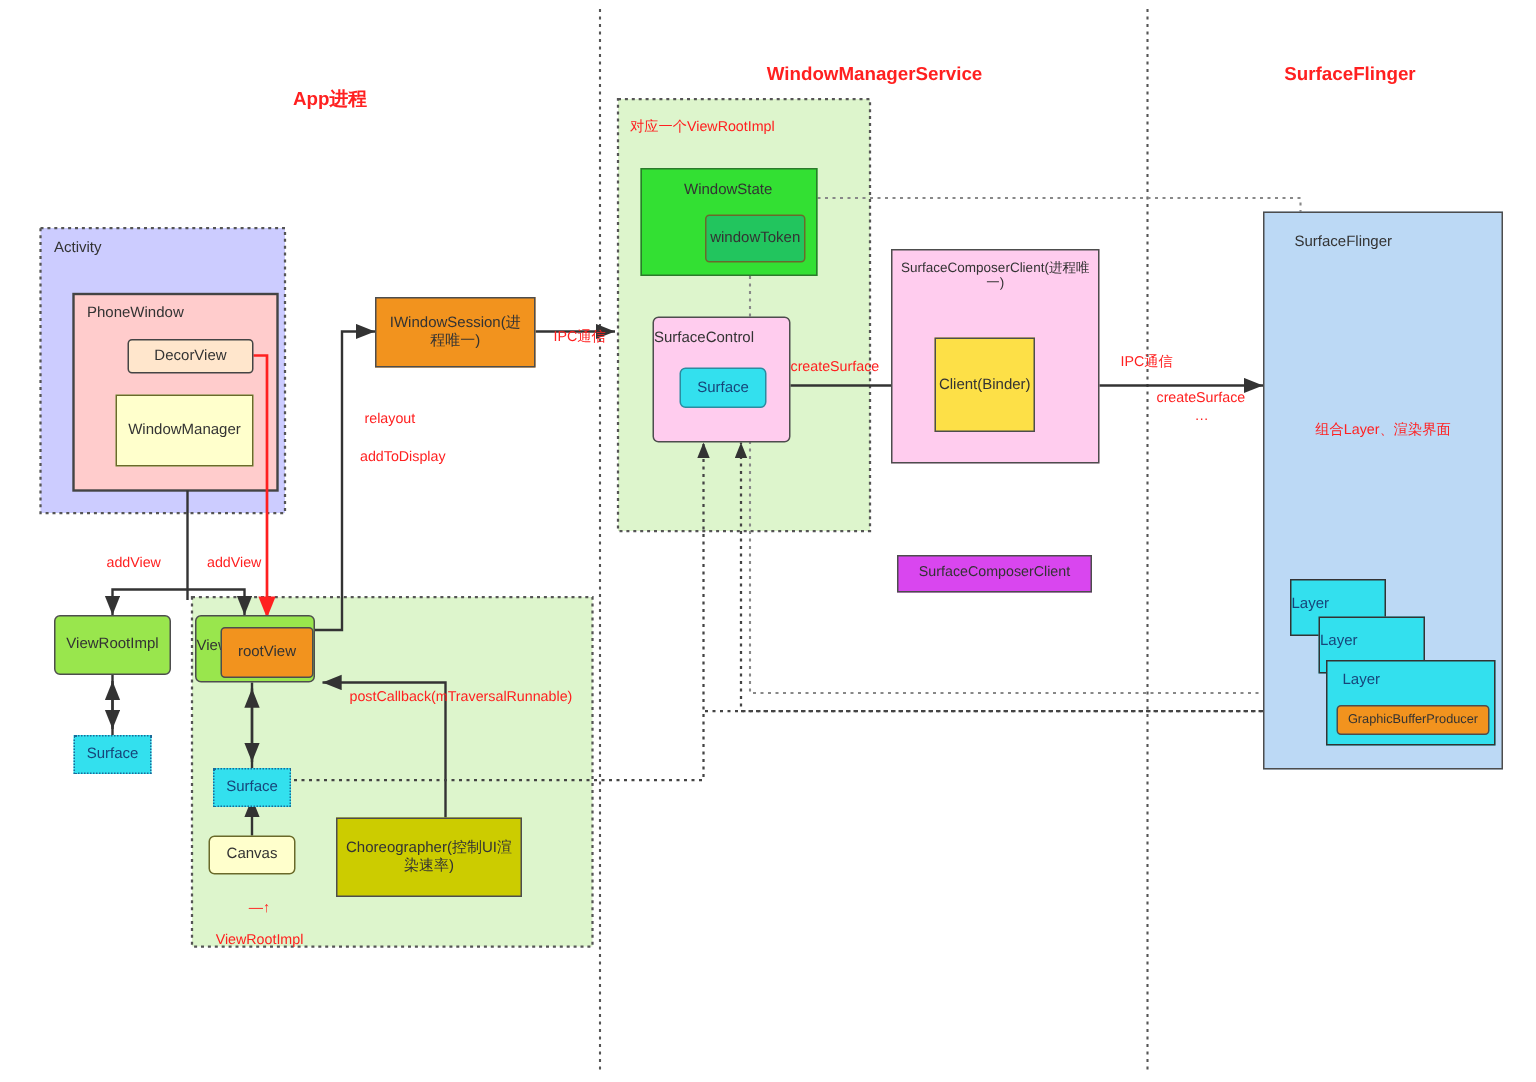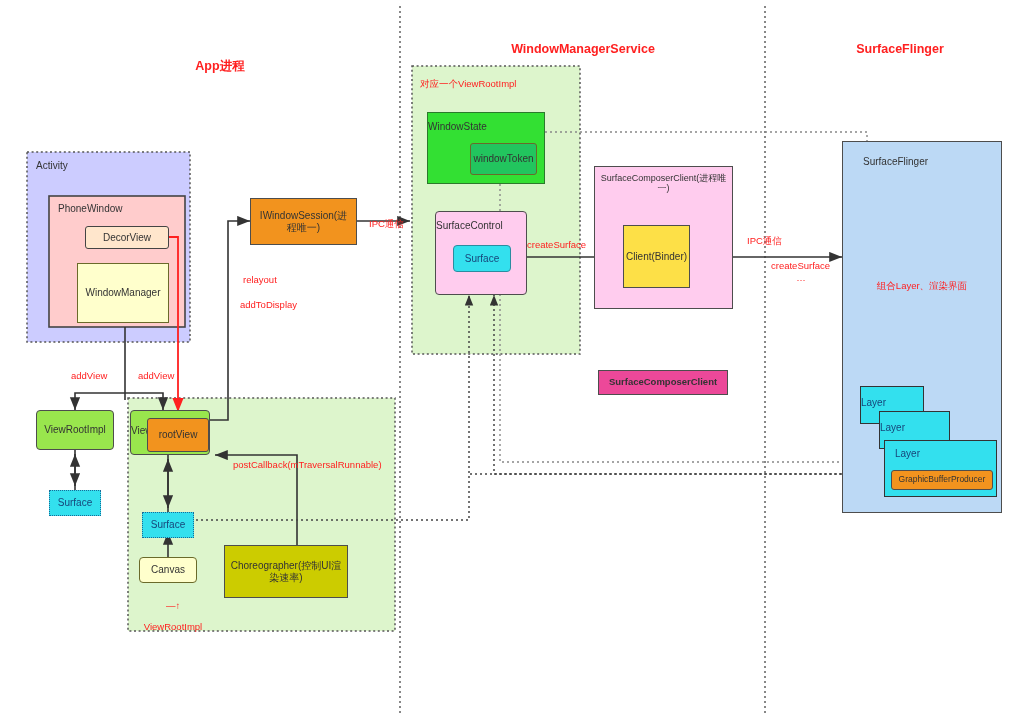--- a/index.html
+++ b/index.html
@@ -94,21 +94,21 @@
   <div class="col-title" style="left:483px;top:42px;width:200px;">WindowManagerService</div>
   <div class="col-title" style="left:820px;top:42px;width:160px;">SurfaceFlinger</div>
 
   <div class="lbl-tl txt" style="left:36px;top:160px;">Activity</div>
   <div class="lbl-tl txt" style="left:58px;top:203px;">PhoneWindow</div>
 
   <div class="node ctr txt" style="left:85px;top:226px;width:84px;height:23px;background:#ffe6cc;border-radius:3px;">
     <span>DecorView</span>
   </div>
 
-  <div class="node ctr txt" style="left:77px;top:263px;width:92px;height:60px;background:#ffffcc;border-color:#6a6a2a;">
+  <div class="node ctr txt" style="left:77px;top:263px;width:92px;height:48px;background:#ffffcc;border-color:#6a6a2a;">
     <span>WindowManager</span>
   </div>
 
   <div class="node ctr txt" style="left:250px;top:198px;width:107px;height:47px;background:#f2931e;border-color:#4d4d4d;padding:0 4px;">
     <span>IWindowSession(进程唯一)</span>
   </div>
 
   <div class="node ctr txt" style="left:36px;top:410px;width:78px;height:40px;background:#99e64d;border-color:#4d4d4d;border-radius:4px;">
     <span>ViewRootImpl</span>
   </div>
@@ -143,21 +143,21 @@
   <div class="ann" style="left:71px;top:370px;">addView</div>
   <div class="ann" style="left:138px;top:370px;">addView</div>
   <div class="ann" style="left:243px;top:274px;">relayout</div>
   <div class="ann" style="left:240px;top:299px;">addToDisplay</div>
   <div class="ann" style="left:233px;top:441px;margin-top:18px;">postCallback(mTraversalRunnable)</div>
   <div class="ann" style="left:369px;top:218px;">IPC通信</div>
 
   <div class="ann" style="left:420px;top:78px;">对应一个ViewRootImpl</div>
 
   <div class="node txt" style="left:427px;top:112px;width:118px;height:72px;background:#33e033;border-color:#2b7a2b;
-              flex-direction:column;justify-content:flex-start;padding-top:8px;">
+              flex-direction:column;justify-content:flex-start;padding-top:8px;padding-left:28px;">
     <span>WindowState</span>
   </div>
   <div class="node ctr txt" style="left:470px;top:143px;width:67px;height:32px;background:#22c55e;border-color:#6a6a2a;border-radius:3px;padding:0 2px;">
     <span>windowToken</span>
   </div>
 
   <div class="node txt" style="left:435px;top:211px;width:92px;height:84px;background:#ffccee;border-color:#4d4d4d;border-radius:4px;
               flex-direction:column;justify-content:flex-start;padding-top:8px;">
     <span>SurfaceControl</span>
   </div>
@@ -166,21 +166,21 @@
   </div>
 
   <div class="node txt" style="left:594px;top:166px;width:139px;height:143px;background:#ffccee;border-color:#4d4d4d;
               flex-direction:column;justify-content:flex-start;padding-top:6px;font-size:9px;">
     <span>SurfaceComposerClient(进程唯一)</span>
   </div>
   <div class="node ctr txt" style="left:623px;top:225px;width:67px;height:63px;background:#fde047;border-color:#4d4d4d;padding:0 3px;">
     <span>Client(Binder)</span>
   </div>
 
-  <div class="node ctr txt" style="left:598px;top:370px;width:130px;height:25px;background:#ec4899;border-color:#4d4d4d;font-size:9.5px;font-weight:bold;">
+  <div class="node ctr txt" style="left:598px;top:370px;width:130px;height:25px;background:#d946ef;border-color:#4d4d4d;font-size:9.5px;">
     <span>SurfaceComposerClient</span>
   </div>
 
   <div class="ann" style="left:527px;top:239px;">createSurface</div>
   <div class="ann" style="left:747px;top:235px;">IPC通信</div>
   <div class="ann" style="left:771px;top:260px;">createSurface</div>
   <div class="ann c" style="left:771px;top:272px;width:60px;">…</div>
 
   <div class="node txt" style="left:842px;top:141px;width:160px;height:372px;background:#bcd9f5;border-color:#4d4d4d;
               flex-direction:column;justify-content:flex-start;padding-top:14px;">

